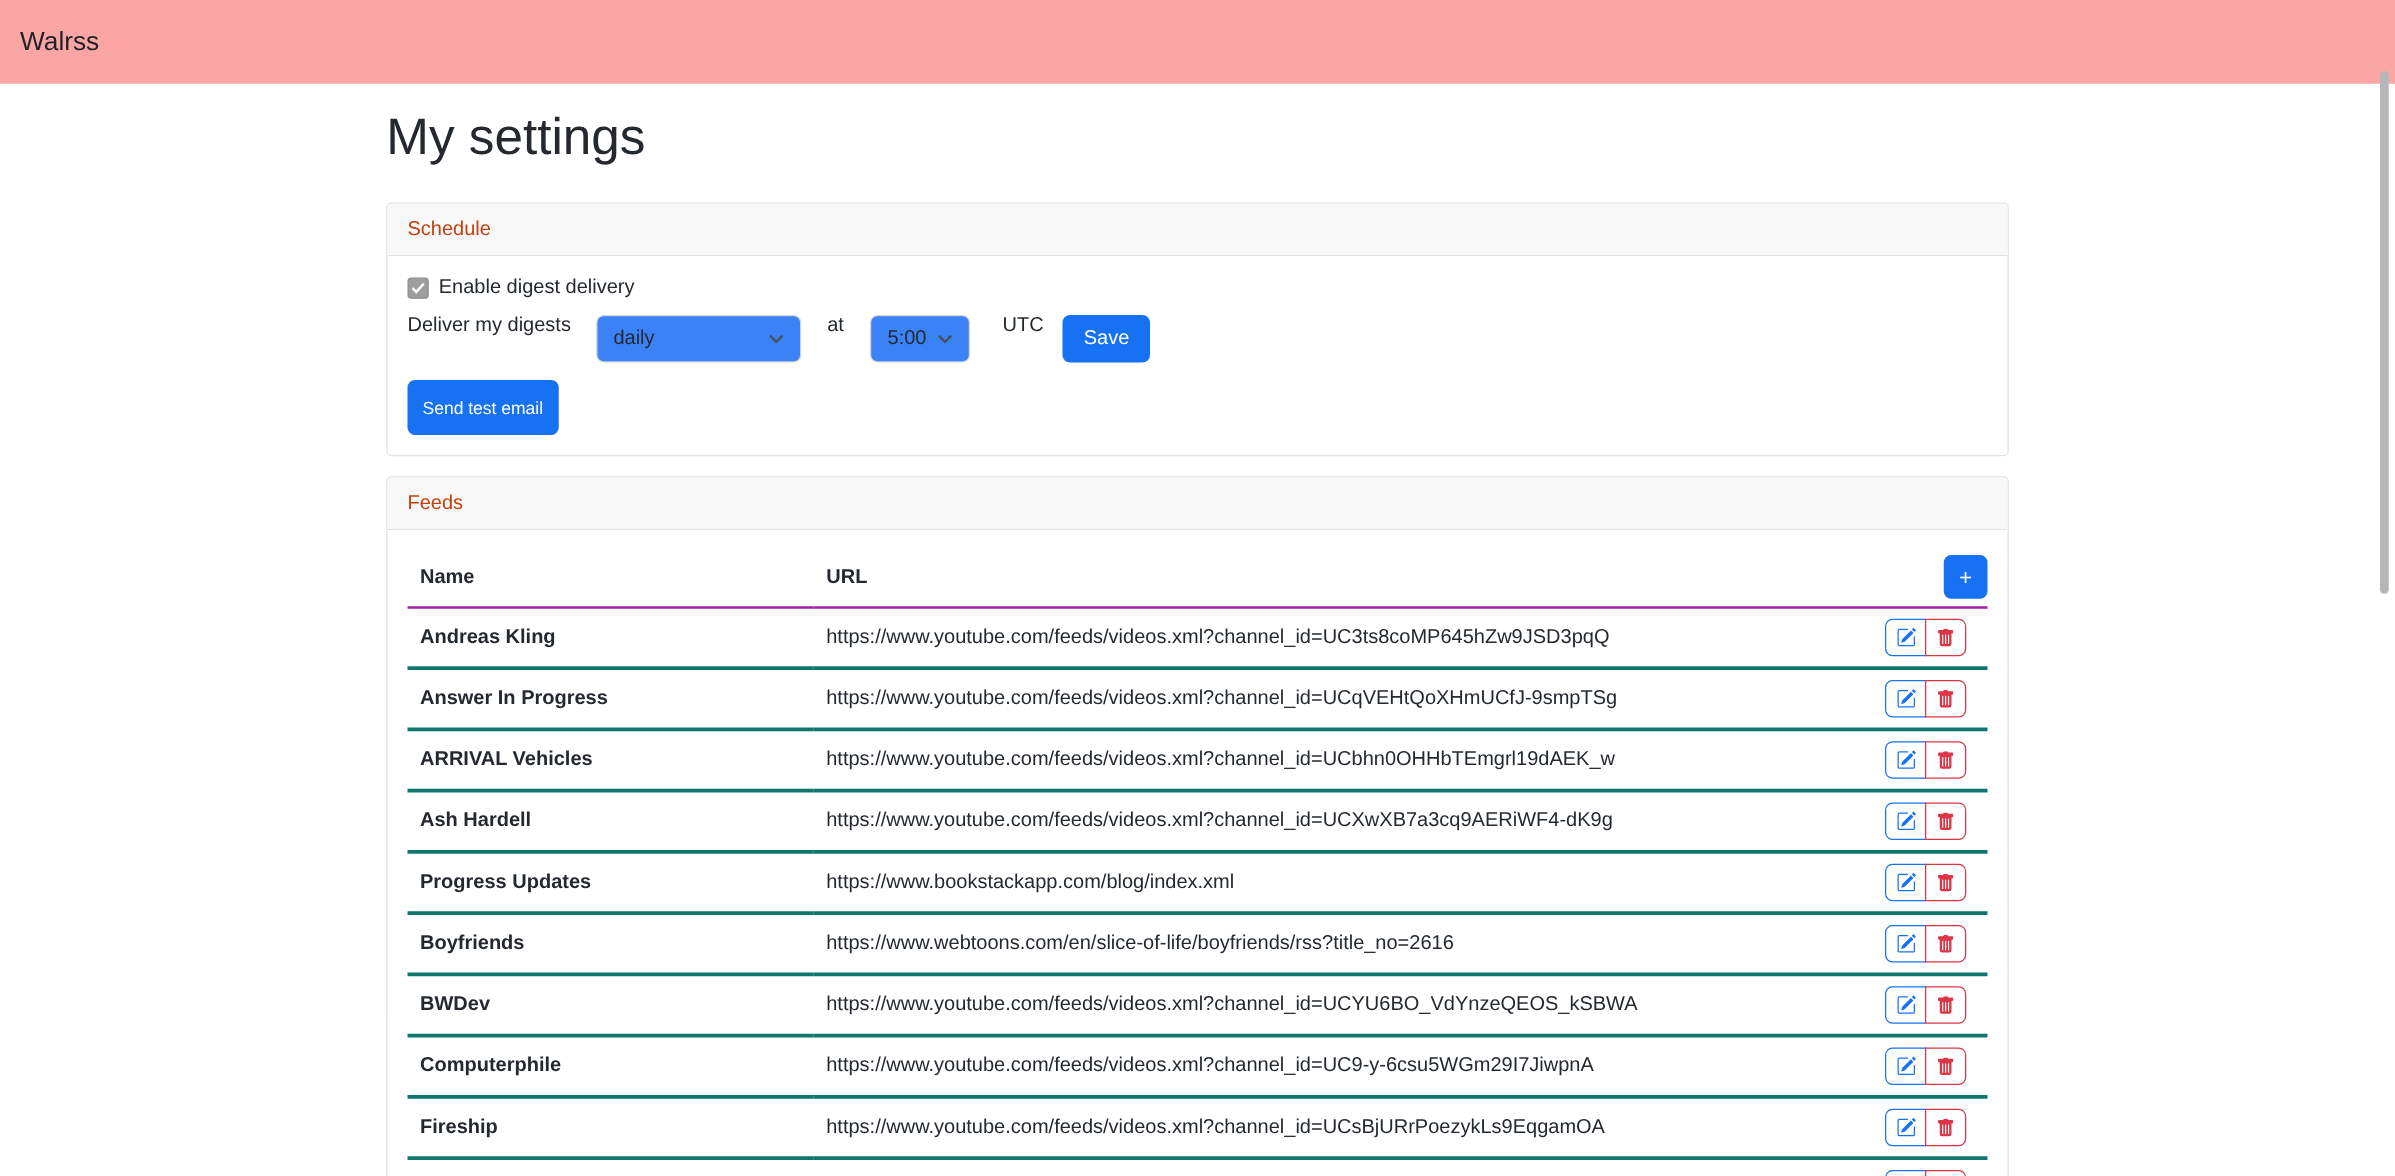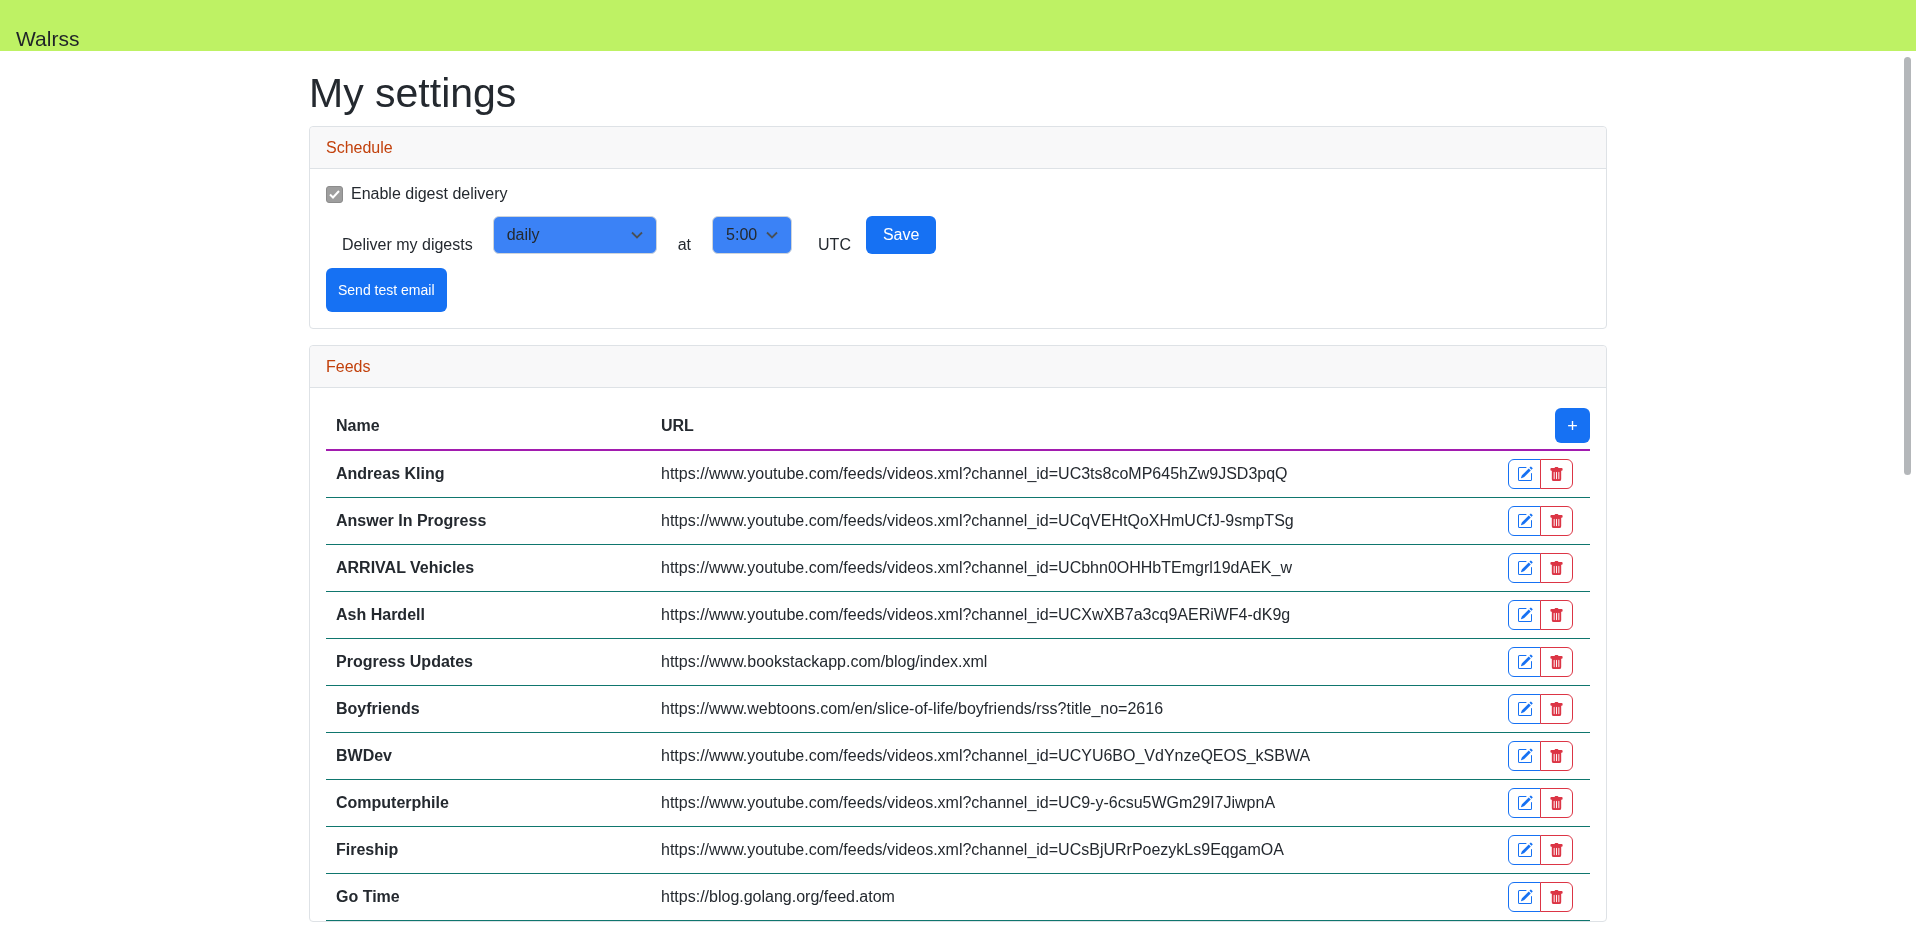--- a/index.html
+++ b/index.html
@@ -1,56 +1,56 @@
 <!DOCTYPE html>
 <html><head>
 <meta charset="utf-8">
 <style>
   * { margin:0; padding:0; box-sizing:border-box; }
   html,body { width:1916px; height:941px; overflow:hidden; background:#fff;
     font-family:"Liberation Sans","DejaVu Sans",sans-serif; color:#24292f; }
 
-  .navbar { height:51px; background:#bef264; display:flex; align-items:flex-end; padding:0 16px; }
+  .navbar { height:67px; background:#fca5a5; display:flex; align-items:center; padding:0 16px; }
   .brand { font-size:21px; color:#1f2328; }
 
   .container { width:1298px; margin:0 auto; }
-  .page-title { font-size:41px; font-weight:500; line-height:45px; margin:20px 0 10px; color:#24292f; }
+  .page-title { font-size:41px; font-weight:500; line-height:45px; margin:20px 0 30px; color:#24292f; }
 
   .card { border:1px solid #dee2e6; border-radius:4px; background:#fff; margin-bottom:16px; }
   .card-header { background:#f8f8f9; padding:11px 16px; font-size:16px; line-height:19px;
     border-bottom:1px solid #dee2e6; border-radius:4px 4px 0 0; color:#c2410c; }
   .card-body { padding:16px; }
 
   .check-row { display:flex; align-items:center; gap:8px; margin-bottom:13px; }
   .checkbox { width:17px; height:17px; background:#9e9e9e; border:1px solid #8c8c8c; border-radius:3px;
     display:flex; align-items:center; justify-content:center; cursor:pointer; }
   .check-label { font-size:16px; }
 
-  .deliver-row { display:flex; align-items:flex-end; margin-bottom:13px;margin-left:16px; }
+  .deliver-row { display:flex; align-items:flex-start; margin-bottom:13px; }
   .deliver-label { font-size:16px; margin-right:20px; }
   .selectbox { height:38px; border:1px solid #ced4da; border-radius:6px; background:#3b82f6;
     display:inline-flex; align-items:center; justify-content:space-between; padding:0 13px;
     font-size:16px; cursor:pointer; }
   .freq { width:164px; margin-right:21px; }
   .time { width:80px; margin-right:26px; }
   .at-label { font-size:16px; margin-right:21px; }
   .tz-label { font-size:16px; margin-right:15px; }
 
   .btn { border:none; cursor:pointer; font-family:inherit; }
   .btn-primary { background:#1671f3; color:#fff; border-radius:6px; font-size:16px;
     height:38px; padding:0 17px; }
   .btn-test { background:#1671f3; color:#fff; border-radius:6px; font-size:14px;
     height:44px; padding:0 12px; margin-top:1px; }
 
   .table-wrap { padding:14px 16px 0; }
   table { width:100%; border-collapse:collapse; }
   th { text-align:left; font-size:16px; font-weight:700; padding:12px 10px; border-bottom:2px solid #a21caf; }
   th.col-name { width:325px; }
   th.col-actions { width:110px; padding:6px 0; }
-  td { font-size:16px; padding:13px 10px; border-bottom:1px solid #0f766e; }
+  td { font-size:16px; padding:13px 10px; border-bottom:3px solid #0f766e; }
   td.name { font-weight:700; }
   td.actions { text-align:right; padding:8px 17px 8px 0; }
 
   .add-btn { width:35px; height:35px; background:#1671f3; color:#fff; border-radius:6px;
     font-size:18px; line-height:1; display:flex; align-items:center; justify-content:center;
     margin-left:auto; }
   .btn-group { display:inline-flex; vertical-align:middle; }
   .btn-sm { width:33px; height:30px; background:#fff; display:flex; align-items:center;
     justify-content:center; cursor:pointer; }
   .btn-sm.edit { border:1px solid #1671f3; border-radius:6px 0 0 6px; color:#1671f3; }

